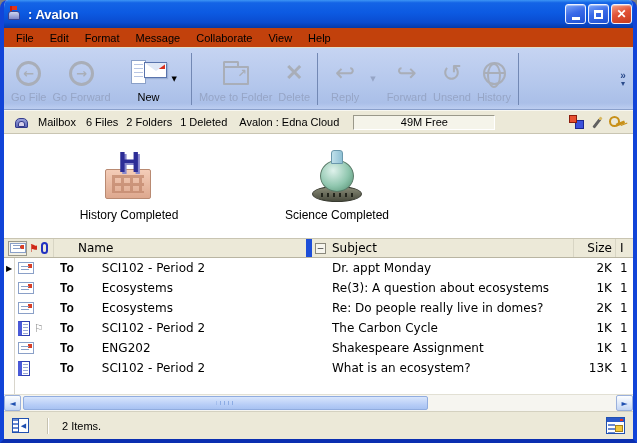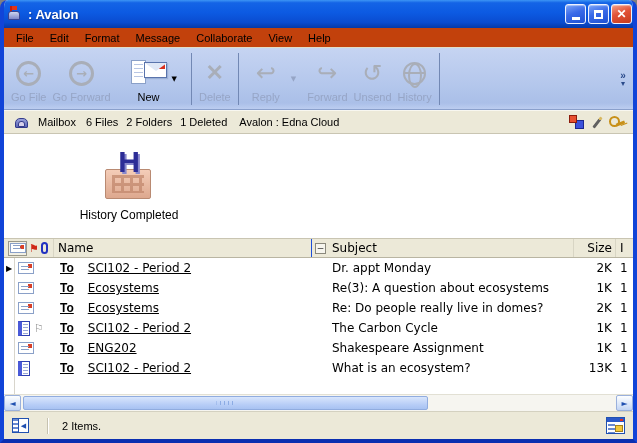--- a/index.html
+++ b/index.html
@@ -92,37 +92,37 @@
   .sci-base{position:absolute;left:5px;bottom:0;width:50px;height:16px;background:linear-gradient(180deg,#8a8c78,#4a4c3e);border-radius:50%;border:1px solid #383a30;}
   .sci-base::after{content:"";position:absolute;left:8px;right:8px;bottom:4px;height:4px;background:repeating-linear-gradient(90deg,#23251c 0 2px,transparent 2px 6px);}
   .sci-bulb{position:absolute;left:13px;top:10px;width:34px;height:32px;border-radius:50%;background:radial-gradient(circle at 38% 32%,#dff2ec,#8fc6ae 55%,#4e8a6c);border:1px solid #5a7a68;}
   .sci-neck{position:absolute;left:24px;top:0;width:12px;height:14px;background:linear-gradient(90deg,#bfe0ea,#8fc0d4);border:1px solid #6a98ac;border-radius:3px 3px 0 0;}
   
   .list-header{height:20px;flex:0 0 20px;background:#ece9d8;border-top:1px solid #c9c5b2;border-bottom:1px solid #b9b5a2;display:grid;grid-template-columns:50px 258px 1fr 42px 18px;align-items:center;font-size:12px;font-family:"DejaVu Sans",sans-serif;}
   .lh-icons{display:flex;align-items:center;gap:2px;padding-left:4px;height:100%;border-right:1px solid #d8d5c4;}
   .lh-btn{width:19px;height:15px;border:1px solid #9a988a;background:#f2f0e4;display:flex;align-items:center;justify-content:center;}
   .lh-flag{color:#d02818;font-size:11px;line-height:11px;font-family:"DejaVu Sans",sans-serif;}
   .clip{width:7px;height:12px;border:2px solid #2030c0;border-radius:4px;}
-  .lh-name{padding-left:4px;height:100%;display:flex;align-items:center;border-right:1px solid #1d4ed8;}
+  .lh-name{padding-left:4px;height:100%;display:flex;align-items:center;border-right:6px solid #1d4ed8;margin-left:20px;}
   .lh-subject{padding-left:3px;height:100%;display:flex;align-items:center;gap:6px;}
   .cbox{width:11px;height:11px;border:1px solid #8a887c;background:#f6f5ee;font-size:9px;line-height:9px;text-align:center;color:#333;}
   .lh-size{text-align:right;padding-right:3px;border-left:1px solid #d8d5c4;height:100%;display:flex;align-items:center;justify-content:flex-end;}
   .lh-last{padding-left:4px;border-left:1px solid #d8d5c4;height:100%;display:flex;align-items:center;}
   .list-body{flex:1;background:#fff;position:relative;overflow:hidden;}
   .list-body::before{content:"";position:absolute;left:10px;top:0;bottom:0;width:1px;background:#d8d5cc;}
   .lrow{height:20px;display:grid;grid-template-columns:10px 40px 258px 1fr 42px 18px;align-items:center;font-size:12px;font-family:"DejaVu Sans",sans-serif;color:#000;}
   .lr-gutter{display:flex;align-items:center;justify-content:center;font-size:8px;color:#000;}
   .lr-icons{display:flex;align-items:center;gap:4px;padding-left:4px;}
   .env-mini{width:16px;height:12px;background:#fff;border:1px solid #8aa0c8;position:relative;flex:0 0 16px;}
   .env-mini::before{content:"";position:absolute;top:1px;right:1px;width:4px;height:4px;background:#d84028;}
   .env-mini::after{content:"";position:absolute;left:2px;bottom:2px;width:8px;height:5px;background:repeating-linear-gradient(180deg,#8aa0c8 0 1px,transparent 1px 3px);}
   .book-mini{width:12px;height:15px;background:#fff;border:1px solid #3040b0;border-left:4px solid #4a5ad8;position:relative;flex:0 0 12px;}
   .book-mini::after{content:"";position:absolute;left:1px;right:1px;top:2px;height:10px;background:repeating-linear-gradient(180deg,#9aa8d8 0 1px,transparent 1px 3px);}
   .row-flag{color:#888;font-size:11px;font-family:"DejaVu Sans",sans-serif;}
-  .lr-name{display:flex;align-items:center;gap:14px;padding-left:6px;white-space:nowrap;overflow:hidden;text-decoration:underline;}
+  .lr-name{display:flex;align-items:center;gap:28px;padding-left:6px;white-space:nowrap;overflow:hidden;}
   .lr-to{font-weight:bold;font-family:"Liberation Sans",sans-serif;}
   .lr-subject{padding-left:20px;white-space:nowrap;overflow:hidden;}
   .lr-size{text-align:right;padding-right:3px;}
   .lr-last{padding-left:5px;}
   
   .hscroll{height:17px;flex:0 0 17px;background:#f6f5f0;display:flex;border-top:1px solid #e2e0d4;}
   .sbtn{width:17px;height:100%;background:linear-gradient(180deg,#fdfeff,#d5e2f8 70%,#c2d4f4);border:1px solid #9ab0dc;border-radius:2px;display:flex;align-items:center;justify-content:center;color:#2050b0;font-size:8px;font-family:"DejaVu Sans",sans-serif;}
   .strack{flex:1;position:relative;}
   .sthumb{position:absolute;left:2px;top:1px;bottom:1px;width:68%;background:linear-gradient(180deg,#d8e5fc,#b4cbf6 70%,#a8c2f2);border:1px solid #90acdf;border-radius:2px;}
   .sthumb::after{content:"";position:absolute;left:50%;top:4px;bottom:4px;width:17px;transform:translateX(-50%);background:repeating-linear-gradient(90deg,#8cace4 0 1px,transparent 1px 4px);}
@@ -196,20 +196,26 @@
             <span class="new-sheet"></span>
             <span class="new-env"></span>
           </span>
         </span>
       <span class="tb-label">New</span>
     </div>
     <span class="ddarrow" style="margin-right:10px;">▼</span>
     <div class="tsep"></div>
     <div class="tbtn disabled">
       <span class="tb-iconzone">
+          <span class="folder-ic"></span>
+        </span>
+      <span class="tb-label">Move to Folder</span>
+    </div>
+    <div class="tbtn disabled">
+      <span class="tb-iconzone">
           <span class="xglyph">✕</span>
         </span>
       <span class="tb-label">Delete</span>
     </div>
     <div class="tsep"></div>
     <div class="tbtn disabled" style="margin-left:6px;">
       <span class="tb-iconzone">
           <span class="bigglyph">↩</span>
         </span>
       <span class="tb-label">Reply</span>
@@ -244,38 +250,49 @@
   <div class="infobar">
     <span class="mailbox-ic">
         <span class="mb-body"></span>
         <span class="mb-door"></span>
       </span>
     <span class="info-text">Mailbox</span>
     <span class="info-stat">6 Files</span>
     <span class="info-stat">2 Folders</span>
     <span class="info-stat">1 Deleted</span>
     <span class="info-account">Avalon : Edna Cloud</span>
+    <span class="freebox">49M Free</span>
     <span class="info-spacer"></span>
     <span class="sqicon">
         <span class="sq-back"></span>
         <span class="sq-front"></span>
       </span>
     <span class="pencil"></span>
     <span class="key-ic"></span>
   </div>
 
   <div class="shortcuts">
     <div class="shortcut">
       <span class="sc-iconzone">
           <span class="hist-ic">
             <span class="hist-base"></span>
             <span class="hist-h">H</span>
           </span>
         </span>
       <span class="sc-label">History Completed</span>
+    </div>
+    <div class="shortcut">
+      <span class="sc-iconzone">
+          <span class="sci-ic">
+            <span class="sci-base"></span>
+            <span class="sci-bulb"></span>
+            <span class="sci-neck"></span>
+          </span>
+        </span>
+      <span class="sc-label">Science Completed</span>
     </div>
   </div>
 
   <div class="list-header">
     <div class="lh-icons">
       <span class="lh-btn">
           <span class="env-mini" style="width:13px;height:10px;"></span>
         </span>
       <span class="lh-flag">⚑</span>
       <span class="clip"></span>

